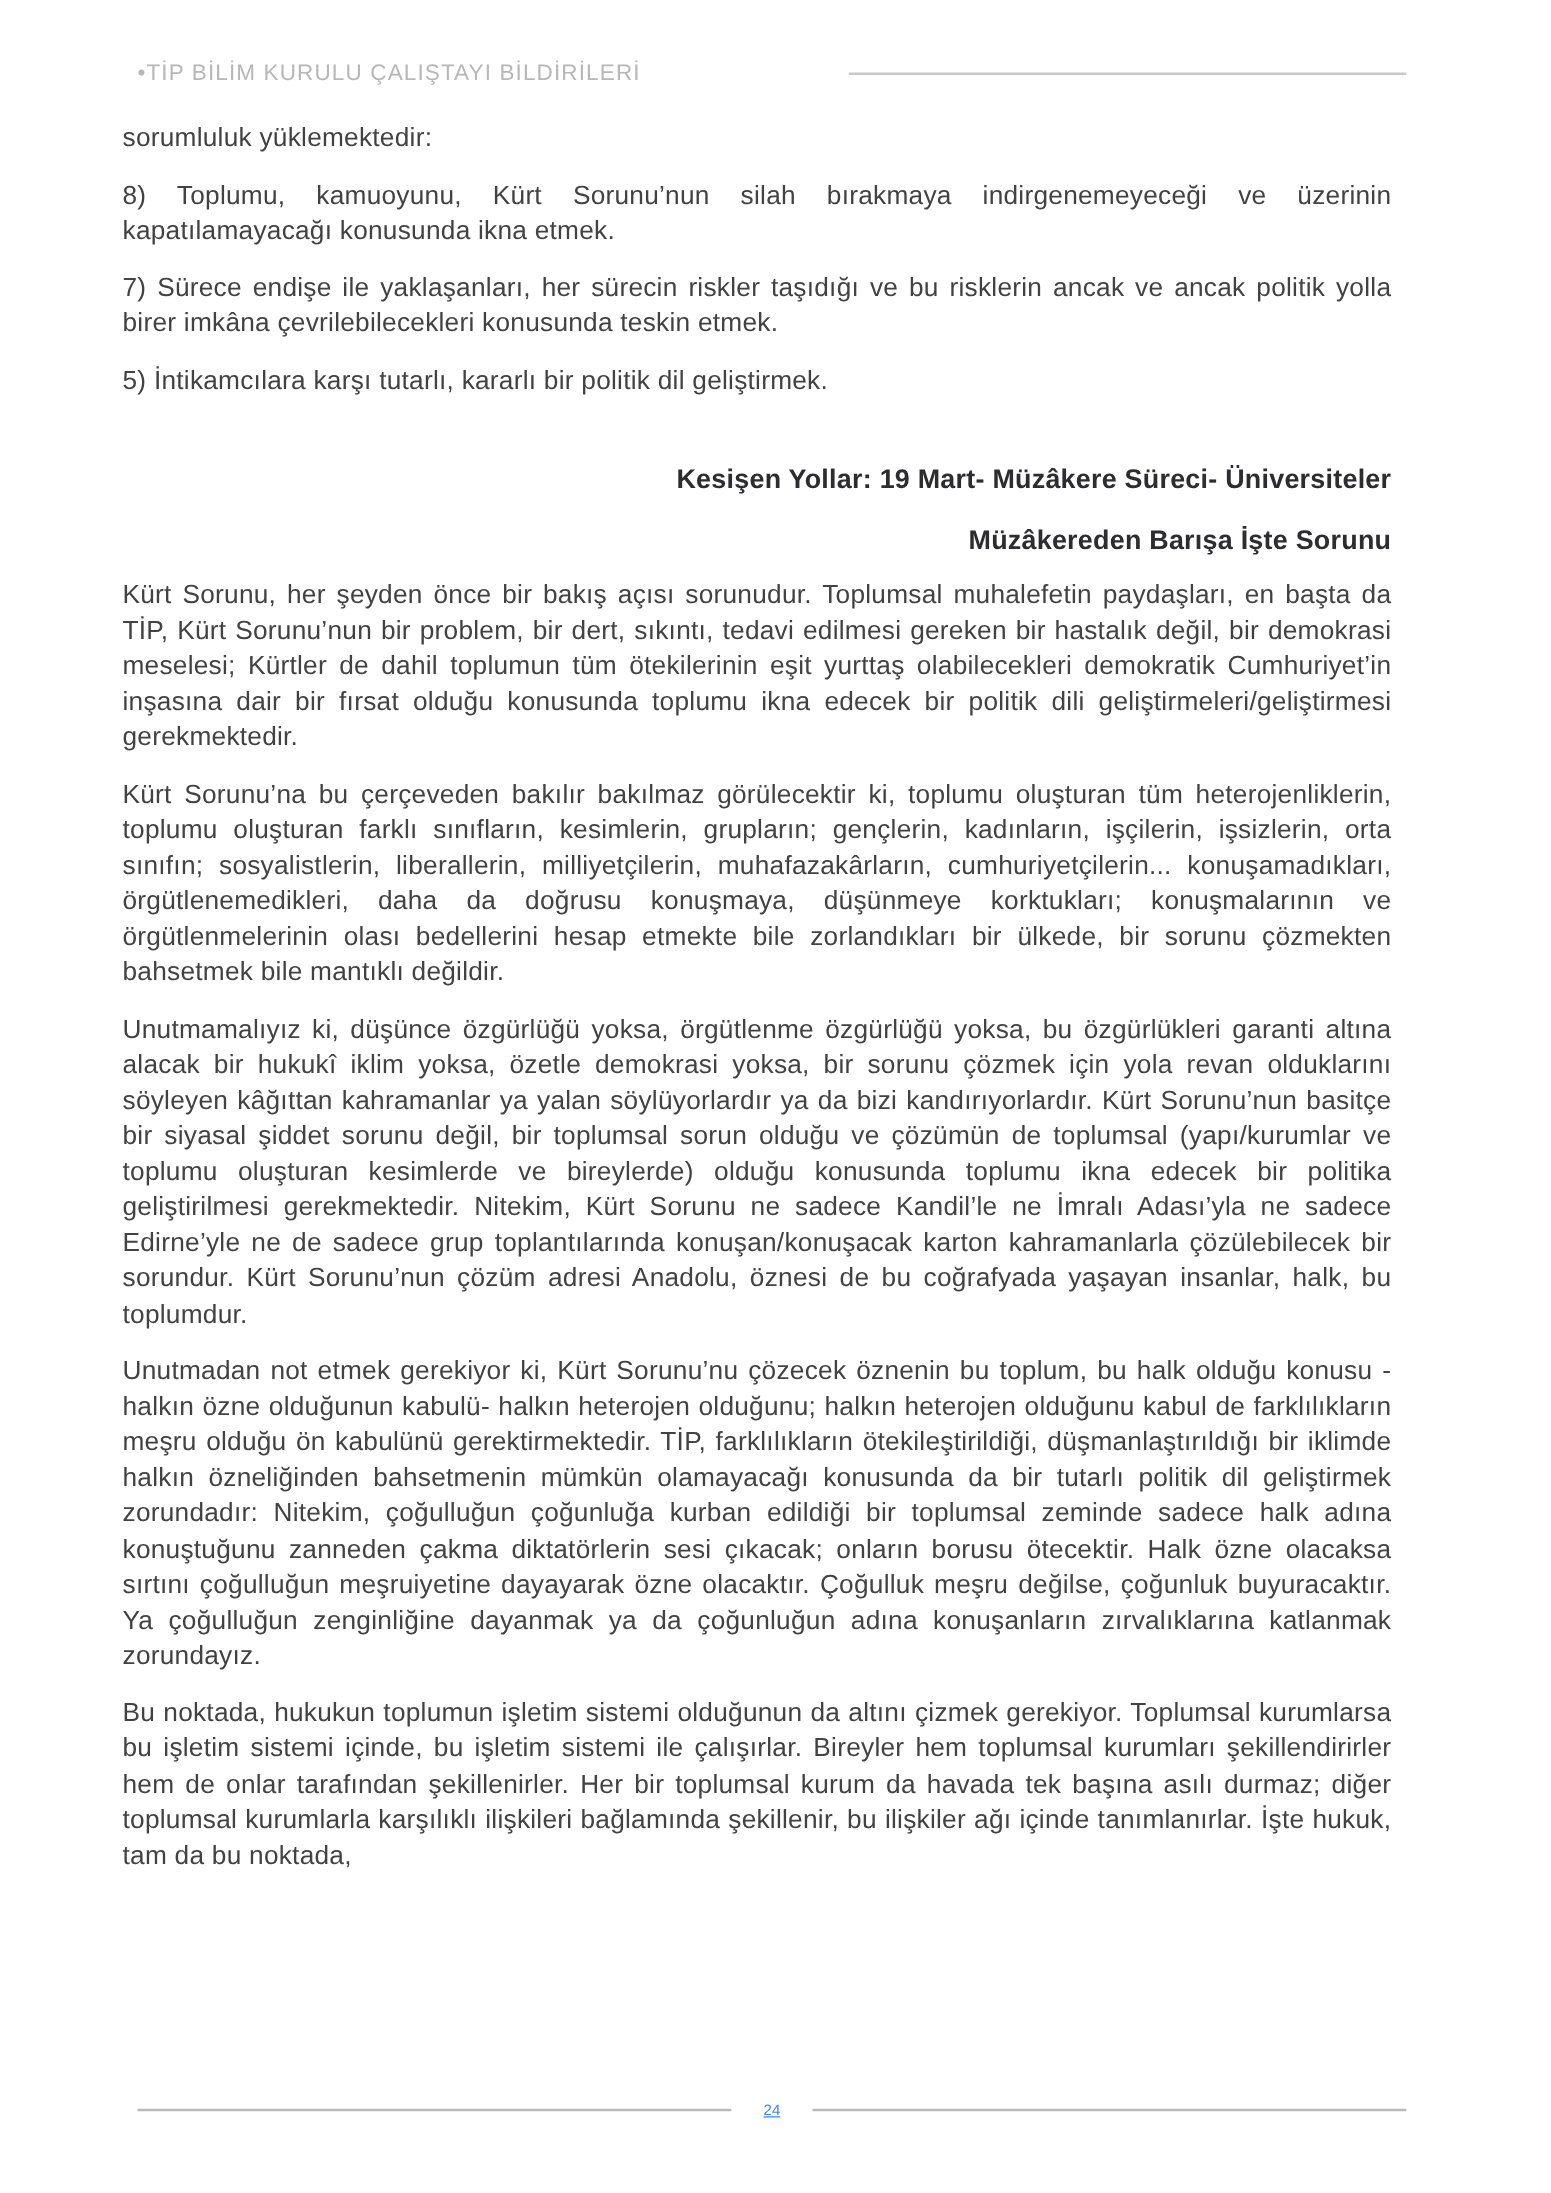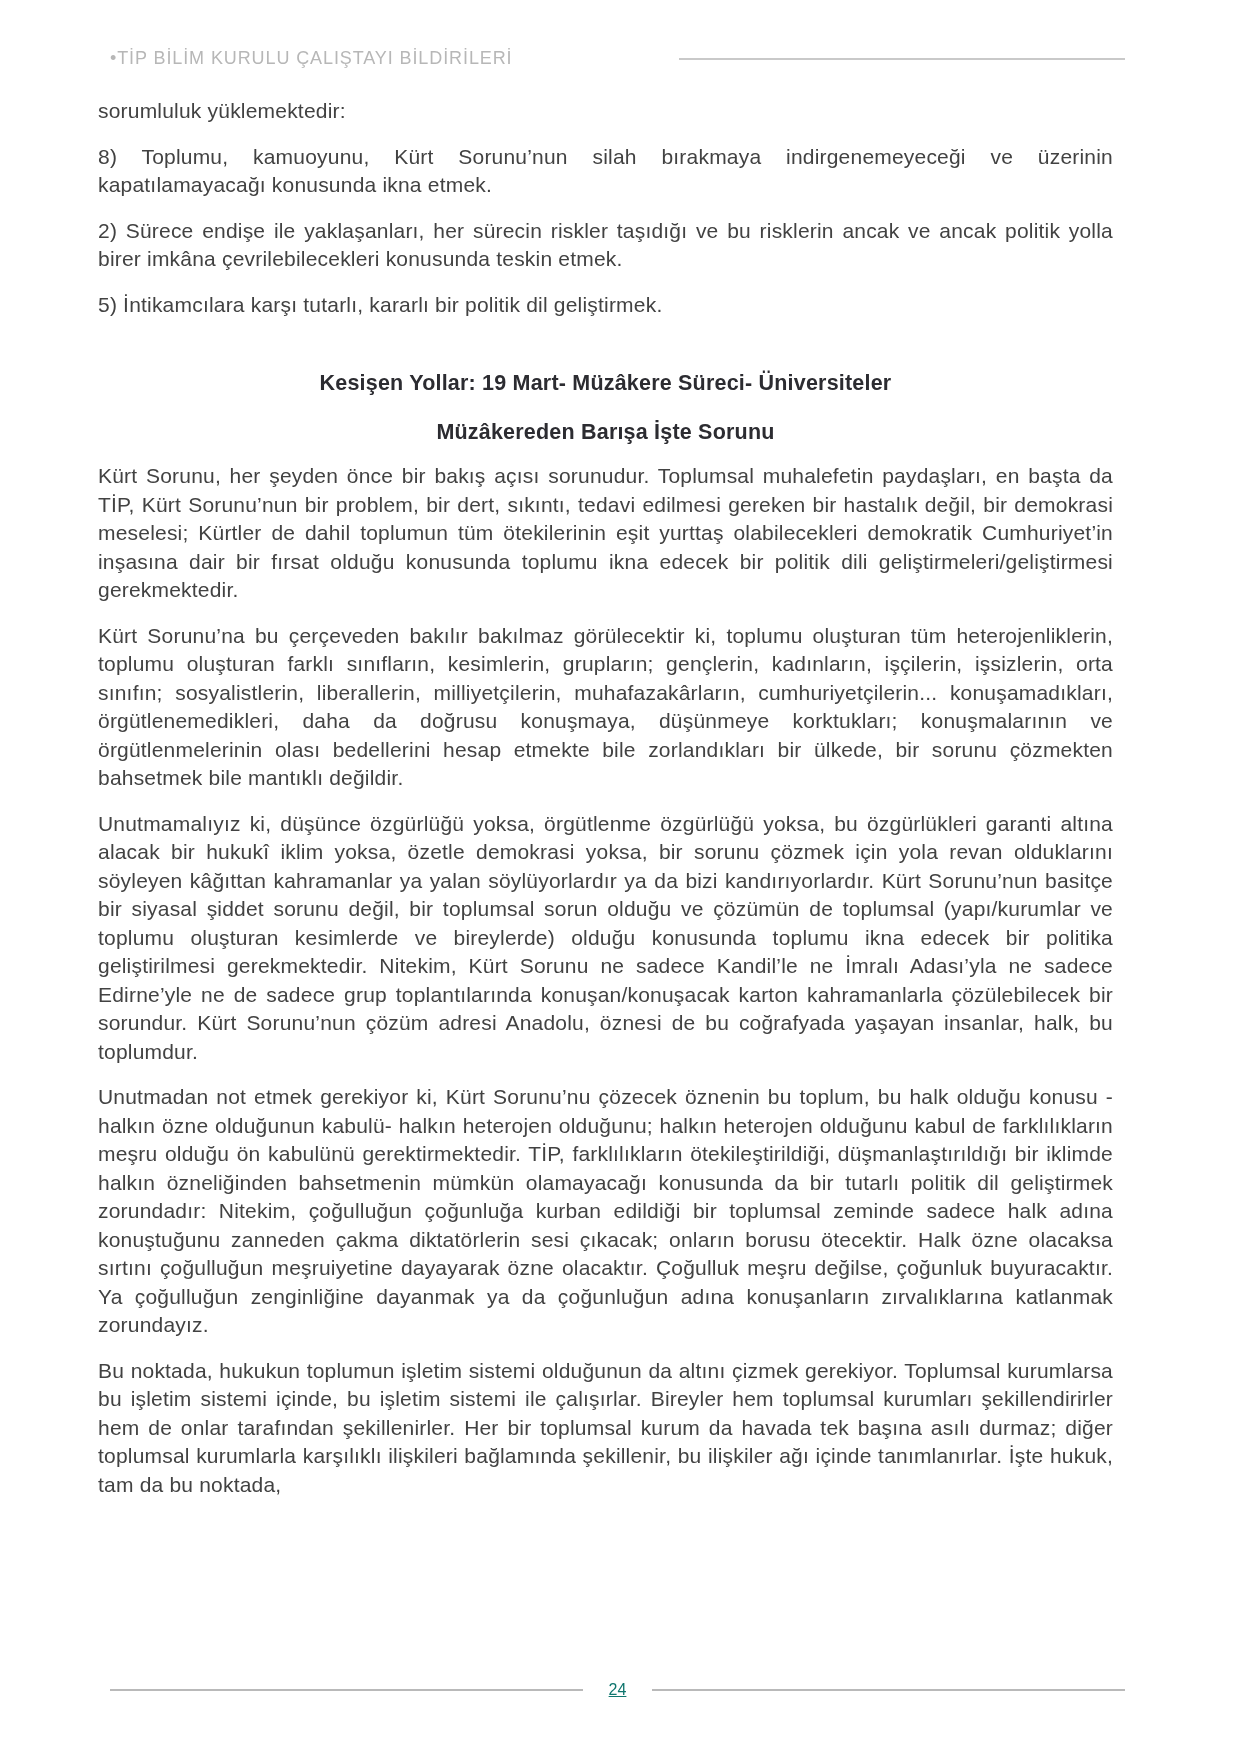--- a/index.html
+++ b/index.html
@@ -50,21 +50,21 @@
     letter-spacing: 0.2px;
     text-align: justify;
   }
   .para {
     margin: 0 0 17px 0;
   }
   .heading {
     color: #2c2c31;
     font-weight: 700;
     font-size: 21.5px;
-    text-align: center;
+    text-align: right;
     letter-spacing: 0.2px;
   }
   .heading.section {
     margin: 50px 0 0 0;
   }
   .heading.sub {
     margin: 20px 0 16px 0;
   }
   
   .page-footer {
@@ -74,42 +74,42 @@
     top: 1682px;
     display: flex;
     align-items: center;
   }
   .f-rule {
     flex: 1;
     height: 2px;
     background: #b9b9b9;
   }
   .f-num {
-    color: #0f766e;
-    font-size: 16px;
+    color: #3b82f6;
+    font-size: 12px;
     margin: 0 26px;
     line-height: 1;
     text-decoration: underline;
   }
 </style>
 </head>
 <body>
 
 <div class="page">
 
   <div class="running-header">
     <span class="rh-label">•TİP BİLİM KURULU ÇALIŞTAYI BİLDİRİLERİ</span>
     <span class="rh-rule"></span>
   </div>
 
   <div class="body-block">
     <p class="para">sorumluluk yüklemektedir:</p>
 
     <p class="para">8) Toplumu, kamuoyunu, Kürt Sorunu’nun silah bırakmaya indirgenemeyeceği ve üzerinin kapatılamayacağı konusunda ikna etmek.</p>
-    <p class="para">2) Sürece endişe ile yaklaşanları, her sürecin riskler taşıdığı ve bu risklerin ancak ve ancak politik yolla birer imkâna çevrilebilecekleri konusunda teskin etmek.</p>
+    <p class="para">7) Sürece endişe ile yaklaşanları, her sürecin riskler taşıdığı ve bu risklerin ancak ve ancak politik yolla birer imkâna çevrilebilecekleri konusunda teskin etmek.</p>
     <p class="para">5) İntikamcılara karşı tutarlı, kararlı bir politik dil geliştirmek.</p>
 
     <h2 class="heading section">Kesişen Yollar: 19 Mart- Müzâkere Süreci- Üniversiteler</h2>
     <h3 class="heading sub">Müzâkereden Barışa İşte Sorunu</h3>
 
     <p class="para">Kürt Sorunu, her şeyden önce bir bakış açısı sorunudur. Toplumsal muhalefetin paydaşları, en başta da TİP, Kürt Sorunu’nun bir problem, bir dert, sıkıntı, tedavi edilmesi gereken bir hastalık değil, bir demokrasi meselesi; Kürtler de dahil toplumun tüm ötekilerinin eşit yurttaş olabilecekleri demokratik Cumhuriyet’in inşasına dair bir fırsat olduğu konusunda toplumu ikna edecek bir politik dili geliştirmeleri/geliştirmesi gerekmektedir.</p>
     <p class="para">Kürt Sorunu’na bu çerçeveden bakılır bakılmaz görülecektir ki, toplumu oluşturan tüm heterojenliklerin, toplumu oluşturan farklı sınıfların, kesimlerin, grupların; gençlerin, kadınların, işçilerin, işsizlerin, orta sınıfın; sosyalistlerin, liberallerin, milliyetçilerin, muhafazakârların, cumhuriyetçilerin... konuşamadıkları, örgütlenemedikleri, daha da doğrusu konuşmaya, düşünmeye korktukları; konuşmalarının ve örgütlenmelerinin olası bedellerini hesap etmekte bile zorlandıkları bir ülkede, bir sorunu çözmekten bahsetmek bile mantıklı değildir.</p>
     <p class="para">Unutmamalıyız ki, düşünce özgürlüğü yoksa, örgütlenme özgürlüğü yoksa, bu özgürlükleri garanti altına alacak bir hukukî iklim yoksa, özetle demokrasi yoksa, bir sorunu çözmek için yola revan olduklarını söyleyen kâğıttan kahramanlar ya yalan söylüyorlardır ya da bizi kandırıyorlardır. Kürt Sorunu’nun basitçe bir siyasal şiddet sorunu değil, bir toplumsal sorun olduğu ve çözümün de toplumsal (yapı/kurumlar ve toplumu oluşturan kesimlerde ve bireylerde) olduğu konusunda toplumu ikna edecek bir politika geliştirilmesi gerekmektedir. Nitekim, Kürt Sorunu ne sadece Kandil’le ne İmralı Adası’yla ne sadece Edirne’yle ne de sadece grup toplantılarında konuşan/konuşacak karton kahramanlarla çözülebilecek bir sorundur. Kürt Sorunu’nun çözüm adresi Anadolu, öznesi de bu coğrafyada yaşayan insanlar, halk, bu toplumdur.</p>
     <p class="para">Unutmadan not etmek gerekiyor ki, Kürt Sorunu’nu çözecek öznenin bu toplum, bu halk olduğu konusu -halkın özne olduğunun kabulü- halkın heterojen olduğunu; halkın heterojen olduğunu kabul de farklılıkların meşru olduğu ön kabulünü gerektirmektedir. TİP, farklılıkların ötekileştirildiği, düşmanlaştırıldığı bir iklimde halkın özneliğinden bahsetmenin mümkün olamayacağı konusunda da bir tutarlı politik dil geliştirmek zorundadır: Nitekim, çoğulluğun çoğunluğa kurban edildiği bir toplumsal zeminde sadece halk adına konuştuğunu zanneden çakma diktatörlerin sesi çıkacak; onların borusu ötecektir. Halk özne olacaksa sırtını çoğulluğun meşruiyetine dayayarak özne olacaktır. Çoğulluk meşru değilse, çoğunluk buyuracaktır. Ya çoğulluğun zenginliğine dayanmak ya da çoğunluğun adına konuşanların zırvalıklarına katlanmak zorundayız.</p>
     <p class="para">Bu noktada, hukukun toplumun işletim sistemi olduğunun da altını çizmek gerekiyor. Toplumsal kurumlarsa bu işletim sistemi içinde, bu işletim sistemi ile çalışırlar. Bireyler hem toplumsal kurumları şekillendirirler hem de onlar tarafından şekillenirler. Her bir toplumsal kurum da havada tek başına asılı durmaz; diğer toplumsal kurumlarla karşılıklı ilişkileri bağlamında şekillenir, bu ilişkiler ağı içinde tanımlanırlar. İşte hukuk, tam da bu noktada,</p>

